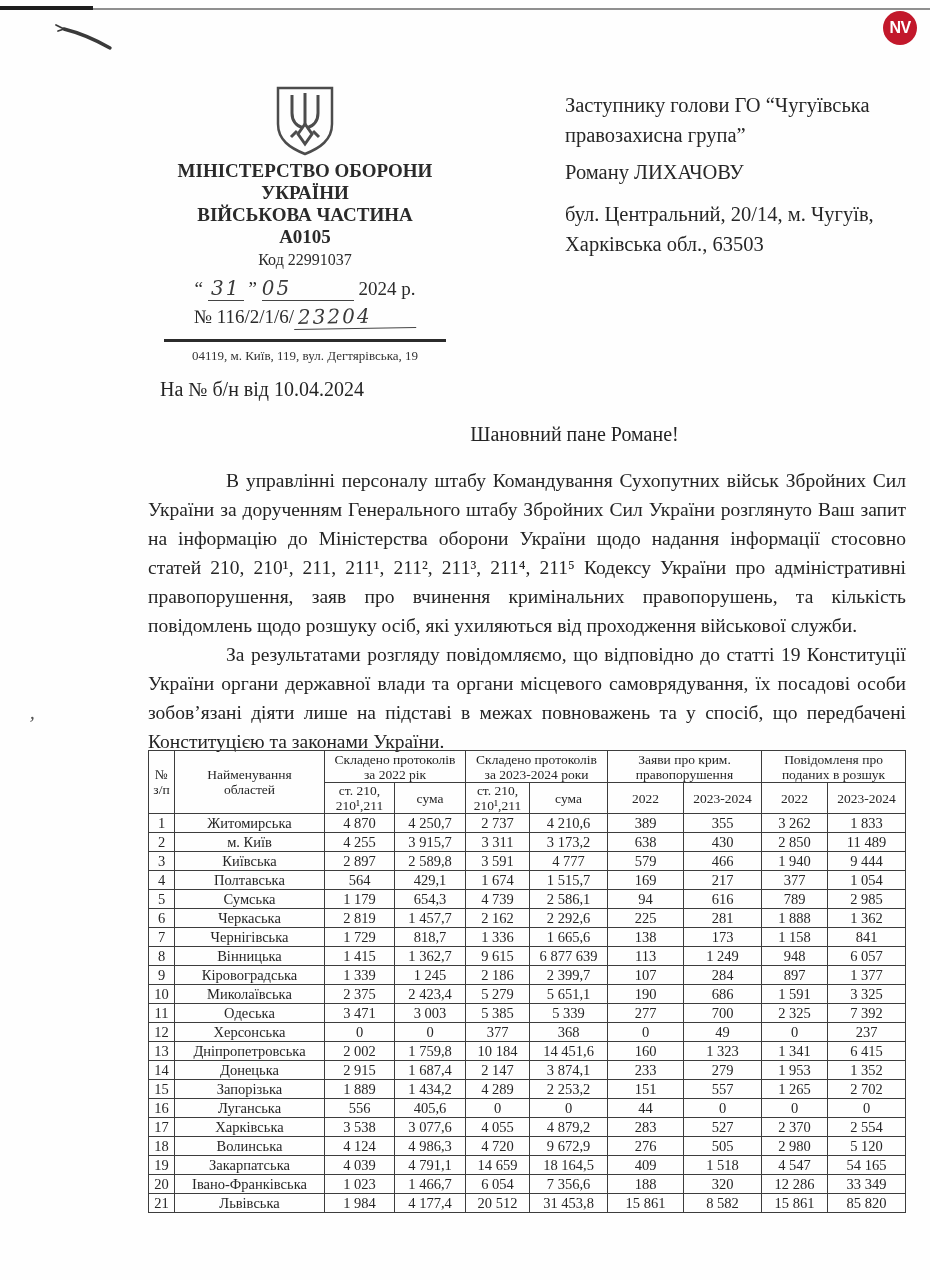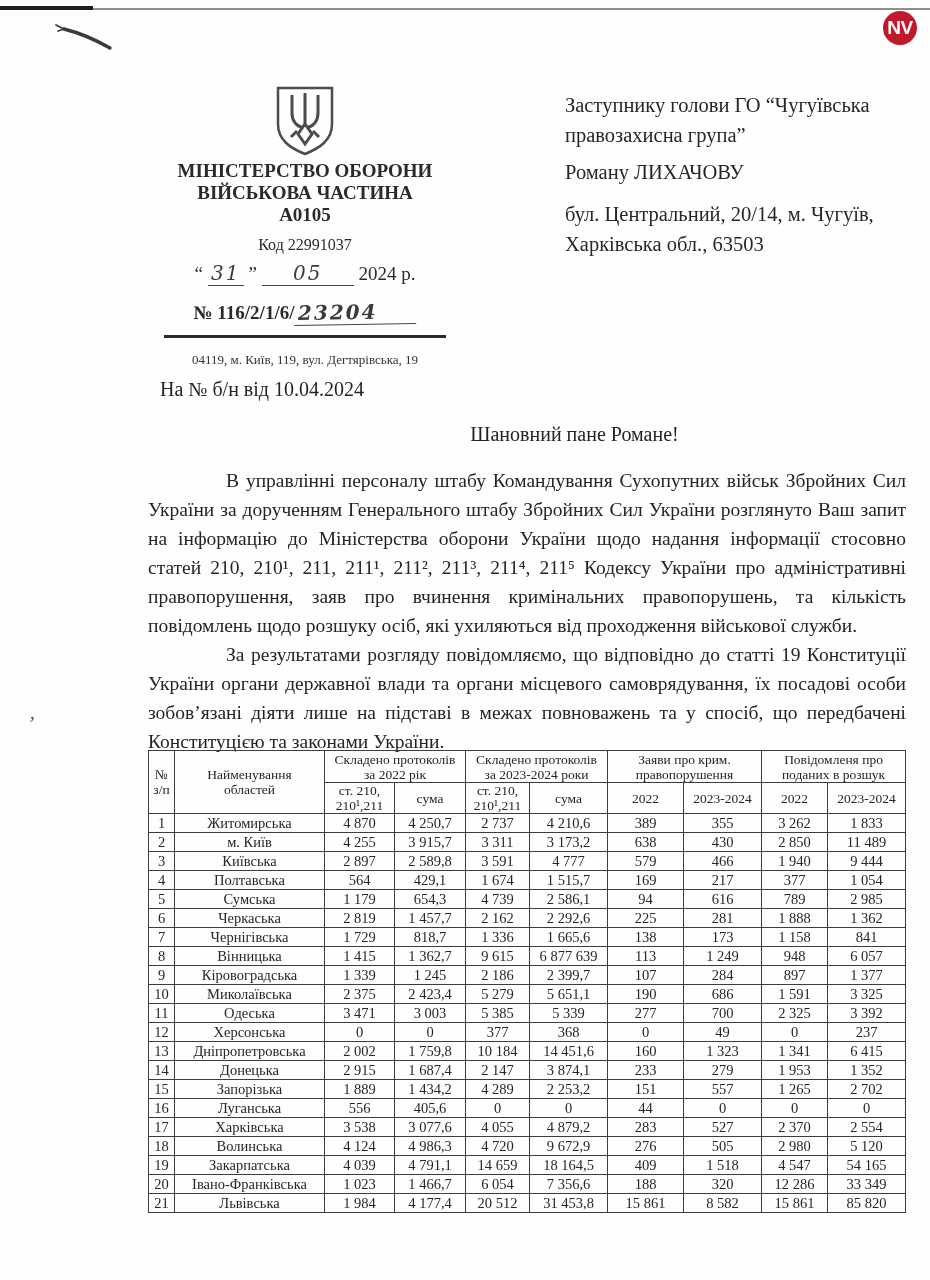--- a/index.html
+++ b/index.html
@@ -10,38 +10,38 @@
   }
   
   .scan-top-thin{position:absolute;top:8px;left:0;width:100%;height:2px;background:#8f8f8f;}
   .scan-top-thick{position:absolute;top:6px;left:0;width:93px;height:4px;background:#1d1d1d;}
   .pen-mark{position:absolute;left:50px;top:20px;}
   .stray-mark{position:absolute;left:28px;top:712px;font-size:20px;color:#555;transform:rotate(8deg);}
   
   .nv-badge{
     position:absolute;top:11px;right:13px;width:34px;height:34px;border-radius:50%;
     display:flex;align-items:center;justify-content:center;
-    font-family:"Liberation Sans", sans-serif;font-weight:bold;font-size:19px;color:#fff;
+    font-family:"Liberation Sans", sans-serif;font-weight:bold;font-size:16px;color:#fff;
     letter-spacing:-0.5px;
   }
   
   .letterhead{position:absolute;left:164px;top:86px;width:282px;text-align:center;}
   .emblem{display:block;margin:0 auto 4px auto;}
   .lh-bold{font-weight:bold;font-size:19px;line-height:22px;color:#2a2a2a;}
-  .lh-code{font-size:16px;margin-top:10px;color:#2a2a2a;}
+  .lh-code{font-size:16px;margin-top:3px;color:#2a2a2a;}
   .lh-date{font-size:19px;margin-top:7px;color:#2a2a2a;white-space:nowrap;}
-  .lh-num{font-size:19px;margin-top:14px;color:#2a2a2a;white-space:nowrap;font-weight:bold;}
+  .lh-num{font-size:19px;margin-top:3px;color:#2a2a2a;white-space:nowrap;}
   .hand{
     font-family:"DejaVu Serif", serif;font-style:italic;font-size:20px;color:#3a3a3a;
     letter-spacing:2px;
   }
   .u-day{display:inline-block;min-width:36px;border-bottom:1.5px solid #444;text-align:center;}
-  .u-month{display:inline-block;min-width:92px;border-bottom:1.5px solid #444;text-align:center;}
+  .u-month{display:inline-block;min-width:92px;border-bottom:1.5px solid #444;text-align:left;}
   .u-num{display:inline-block;min-width:118px;border-bottom:1.5px solid #444;text-align:left;padding-left:4px;transform:rotate(-1deg);}
-  .lh-rule{margin-top:10px;border-top:3px solid #2b2b2b;padding-top:14px;font-size:13px;color:#333;}
+  .lh-rule{margin-top:10px;border-top:3px solid #2b2b2b;padding-top:6px;font-size:13px;color:#333;}
   
   .recipient{position:absolute;left:565px;top:90px;width:348px;font-size:20.5px;line-height:30px;color:#262626;}
   .recipient .r-name{margin-top:7px;}
   .recipient .r-addr{margin-top:12px;}
   
   .ref-line{position:absolute;left:160px;top:378px;font-size:20px;color:#242424;text-align:right;}
   .salutation{position:absolute;left:148px;top:423px;width:757px;text-align:center;font-size:20px;color:#242424;transform:translateX(48px);}
   .body-text{position:absolute;left:148px;top:466px;width:758px;font-size:19.5px;line-height:29px;color:#242424;}
   .body-text p{margin:0;text-align:justify;text-indent:78px;}
   
@@ -81,20 +81,21 @@
       <path d="M2,2 H56 V38 C56,54 44,62 29,68 C14,62 2,54 2,38 Z" fill="none" stroke="#4c4c4c" stroke-width="2.5"></path>
       <g fill="none" stroke="#4c4c4c" stroke-width="3">
         <path d="M29,7 V38"></path>
         <path d="M16,9 V27 C16,36 21,40 27,42"></path>
         <path d="M42,9 V27 C42,36 37,40 31,42"></path>
         <path d="M29,38 L22,48 L29,58 L36,48 Z"></path>
         <path d="M21,45 L15,51 M37,45 L43,51"></path>
       </g>
     </svg>
     <div class="lh-bold">МІНІСТЕРСТВО ОБОРОНИ</div>
+    <div class="lh-bold">УКРАЇНИ</div>
     <div class="lh-bold">ВІЙСЬКОВА ЧАСТИНА</div>
     <div class="lh-bold">А0105</div>
     <div class="lh-code">Код 22991037</div>
     <div class="lh-date">
       <span>“</span>
       <span class="hand u-day">31</span>
       <span>”</span>
       <span class="hand u-month">05</span>
       <span>2024 р.</span>
     </div>
@@ -283,21 +284,21 @@
         <tr>
           <td>11</td>
           <td>Одеська</td>
           <td>3 471</td>
           <td>3 003</td>
           <td>5 385</td>
           <td>5 339</td>
           <td>277</td>
           <td>700</td>
           <td>2 325</td>
-          <td>3 392</td>
+          <td>7 392</td>
         </tr>
         <tr>
           <td>12</td>
           <td>Херсонська</td>
           <td>0</td>
           <td>0</td>
           <td>377</td>
           <td>368</td>
           <td>0</td>
           <td>49</td>

